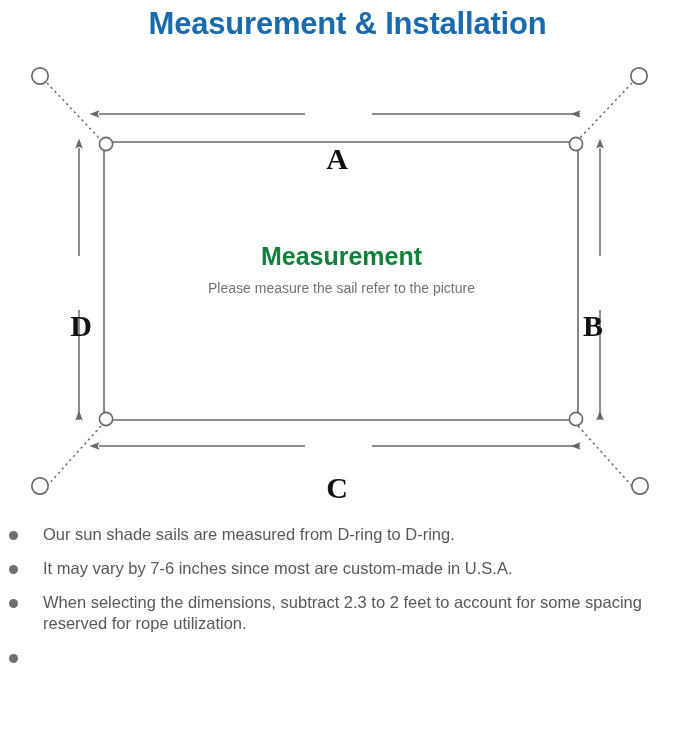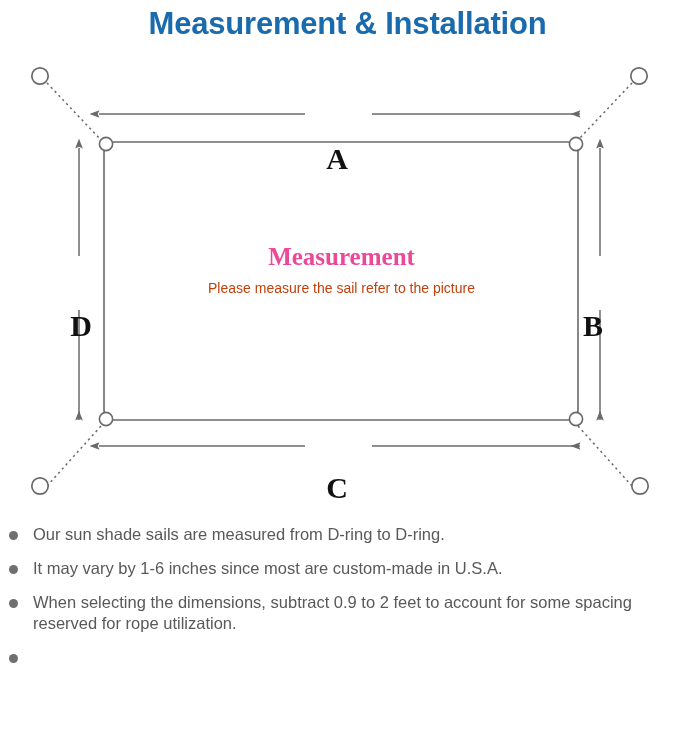--- a/index.html
+++ b/index.html
@@ -50,33 +50,33 @@
   
   .sail-label {
     position: absolute;
     left: 104px;
     top: 195px;
     width: 475px;
     text-align: center;
     pointer-events: none;
   }
   .sail-label .sail-title {
-    font-family: Liberation Serif, serif;
+    font-family: Liberation Sans, sans-serif;
     font-size: 25px;
     font-weight: bold;
-    color: #ec4899;
+    color: #15803d;
     line-height: 1.1;
     white-space: nowrap;
   }
   .sail-label .sail-sub {
     margin-top: 9px;
     font-family: "Liberation Sans", sans-serif;
     font-size: 14px;
     font-weight: normal;
-    color: #c2410c;
+    color: #737373;
     line-height: 1.2;
     white-space: nowrap;
   }
 
   
   .dim-letter {
     position: absolute;
     font-family: "Liberation Serif", serif;
     font-weight: bold;
     font-size: 30px;
@@ -91,21 +91,21 @@
 
   
   .notes {
     position: absolute;
     left: 0;
     top: 524px;
     width: 679px;
   }
   .note-item {
     position: relative;
-    padding-left: 33px;
+    padding-left: 43px;
     padding-right: 6px;
     margin-bottom: 13px;
     font-family: "Liberation Sans", sans-serif;
     font-size: 16.5px;
     color: #58595b;
     line-height: 1.28;
   }
   .note-item:last-child { margin-bottom: 0; }
   .note-bullet {
     position: absolute;
@@ -185,22 +185,22 @@
   <div class="dim-letter dim-d">D</div>
 </div>
 
 <div class="notes">
   <div class="note-item">
     <span class="note-bullet"></span>
     <span>Our sun shade sails are measured from D-ring to D-ring.</span>
   </div>
   <div class="note-item">
     <span class="note-bullet"></span>
-    <span>It may vary by 1-6 inches since most are custom-made in U.S.A.</span>
-  </div>
-  <div class="note-item">
-    <span class="note-bullet"></span>
-    <span>When selecting the dimensions, subtract 0.9 to 2 feet to account for some spacing reserved for rope utilization.</span>
+    <span>It may vary by 7-6 inches since most are custom-made in U.S.A.</span>
+  </div>
+  <div class="note-item">
+    <span class="note-bullet"></span>
+    <span>When selecting the dimensions, subtract 2.3 to 2 feet to account for some spacing reserved for rope utilization.</span>
   </div>
   <div class="note-item">
     <span class="note-bullet"></span>
   </div>
 </div>
 
 </body></html>

